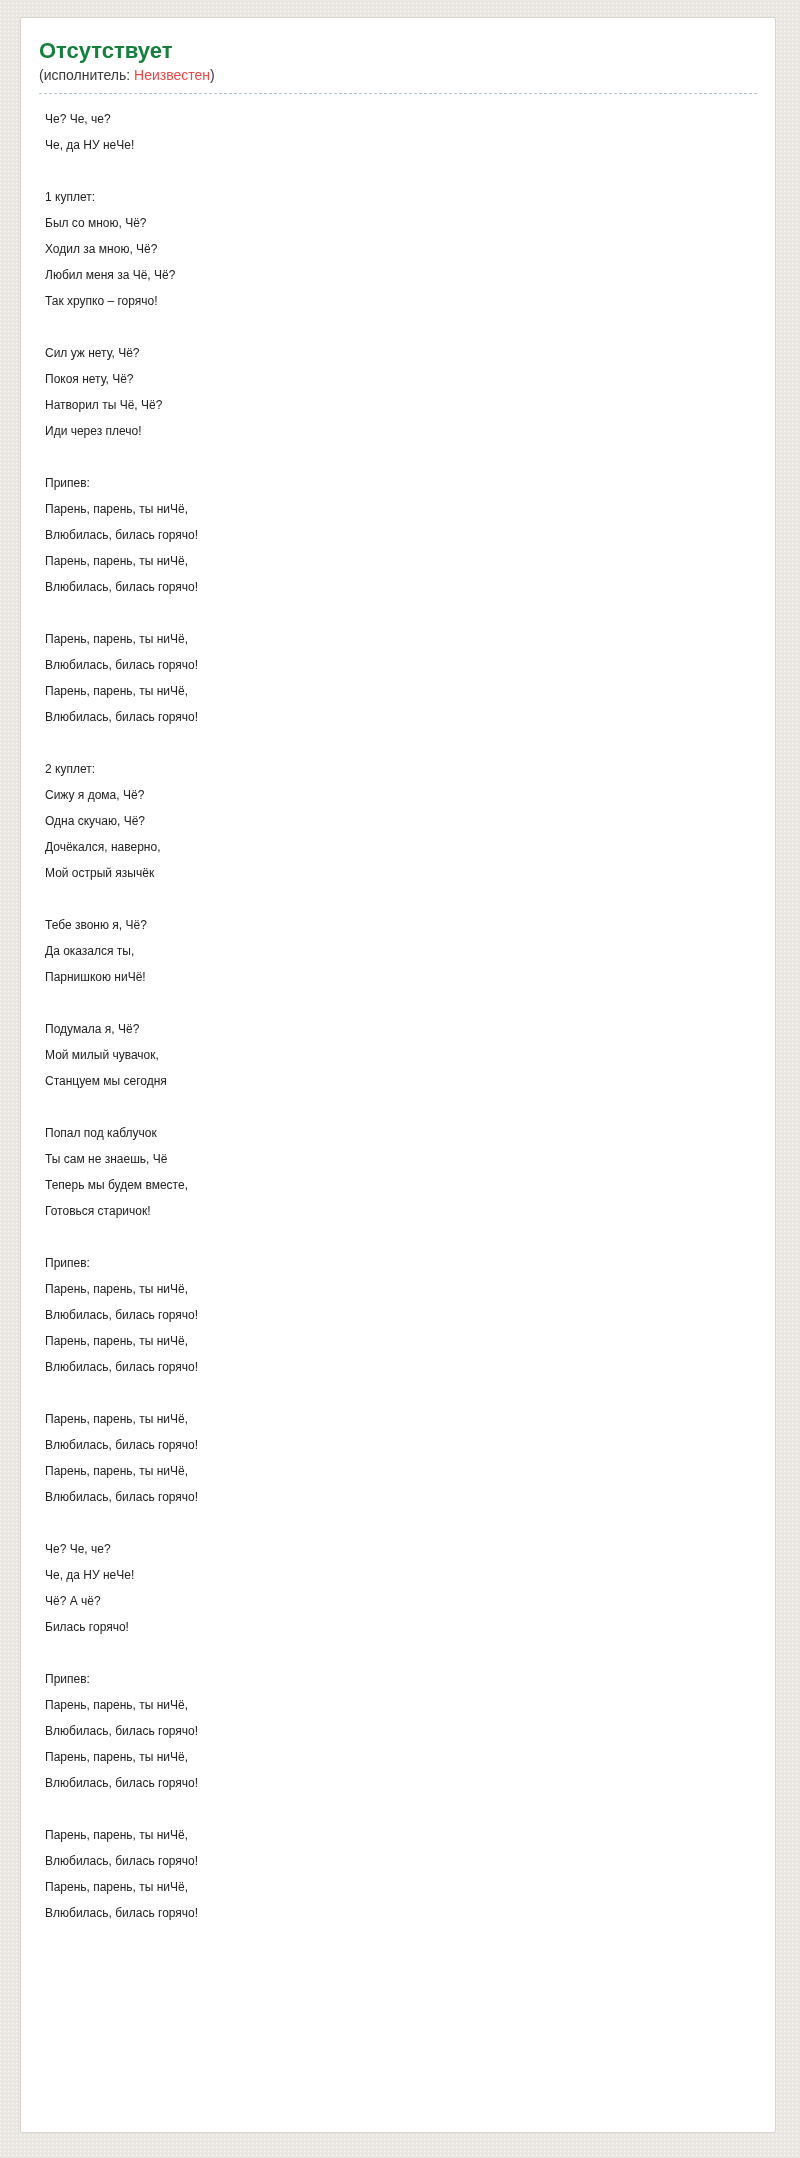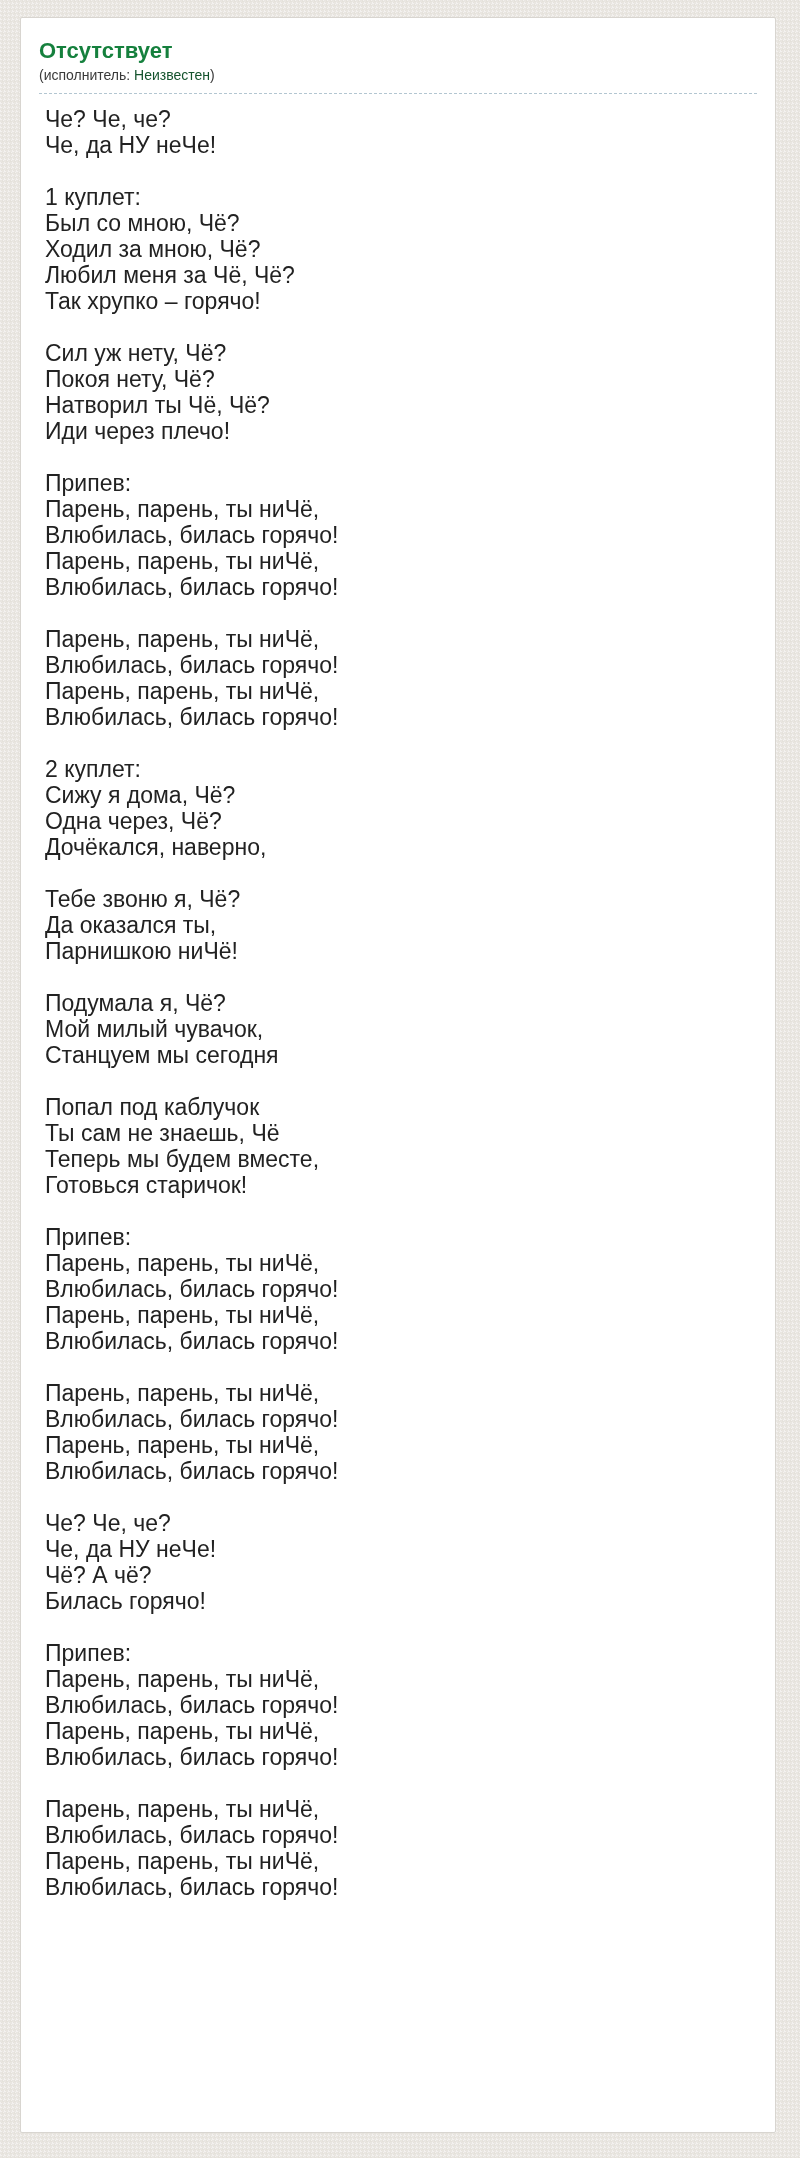--- a/index.html
+++ b/index.html
@@ -37,28 +37,28 @@
   }
   .artist-line {
     margin: 3px 0 0 0;
     padding-bottom: 9px;
     font-size: 14px;
     line-height: 17px;
     color: #3a3a3a;
     border-bottom: 1px dashed #b3c6d1;
   }
   .artist-link {
-    color: #14532d;
+    color: #ef4444;
     text-decoration: none;
     cursor: pointer;
   }
   .lyrics {
     margin-top: 12px;
     padding-left: 6px;
-    font-size: 23px;
+    font-size: 12px;
     line-height: 26px;
     color: #222222;
   }
   .stanza { margin: 0 0 26px 0; }
   .line { white-space: pre-wrap; min-height: 26px; }
 </style>
 </head>
 <body>
 
 <div class="card">
@@ -95,22 +95,23 @@
       </div>
       <div class="stanza">
         <div class="line">Парень, парень, ты ниЧё,</div>
         <div class="line">Влюбилась, билась горячо!</div>
         <div class="line">Парень, парень, ты ниЧё,</div>
         <div class="line">Влюбилась, билась горячо!</div>
       </div>
       <div class="stanza">
         <div class="line">2 куплет:</div>
         <div class="line">Сижу я дома, Чё?</div>
-        <div class="line">Одна через, Чё?</div>
+        <div class="line">Одна скучаю, Чё?</div>
         <div class="line">Дочёкался, наверно,</div>
+        <div class="line">Мой острый язычёк</div>
       </div>
       <div class="stanza">
         <div class="line">Тебе звоню я, Чё?</div>
         <div class="line">Да оказался ты,</div>
         <div class="line">Парнишкою ниЧё!</div>
       </div>
       <div class="stanza">
         <div class="line">Подумала я, Чё?</div>
         <div class="line">Мой милый чувачок,</div>
         <div class="line">Станцуем мы сегодня</div>

